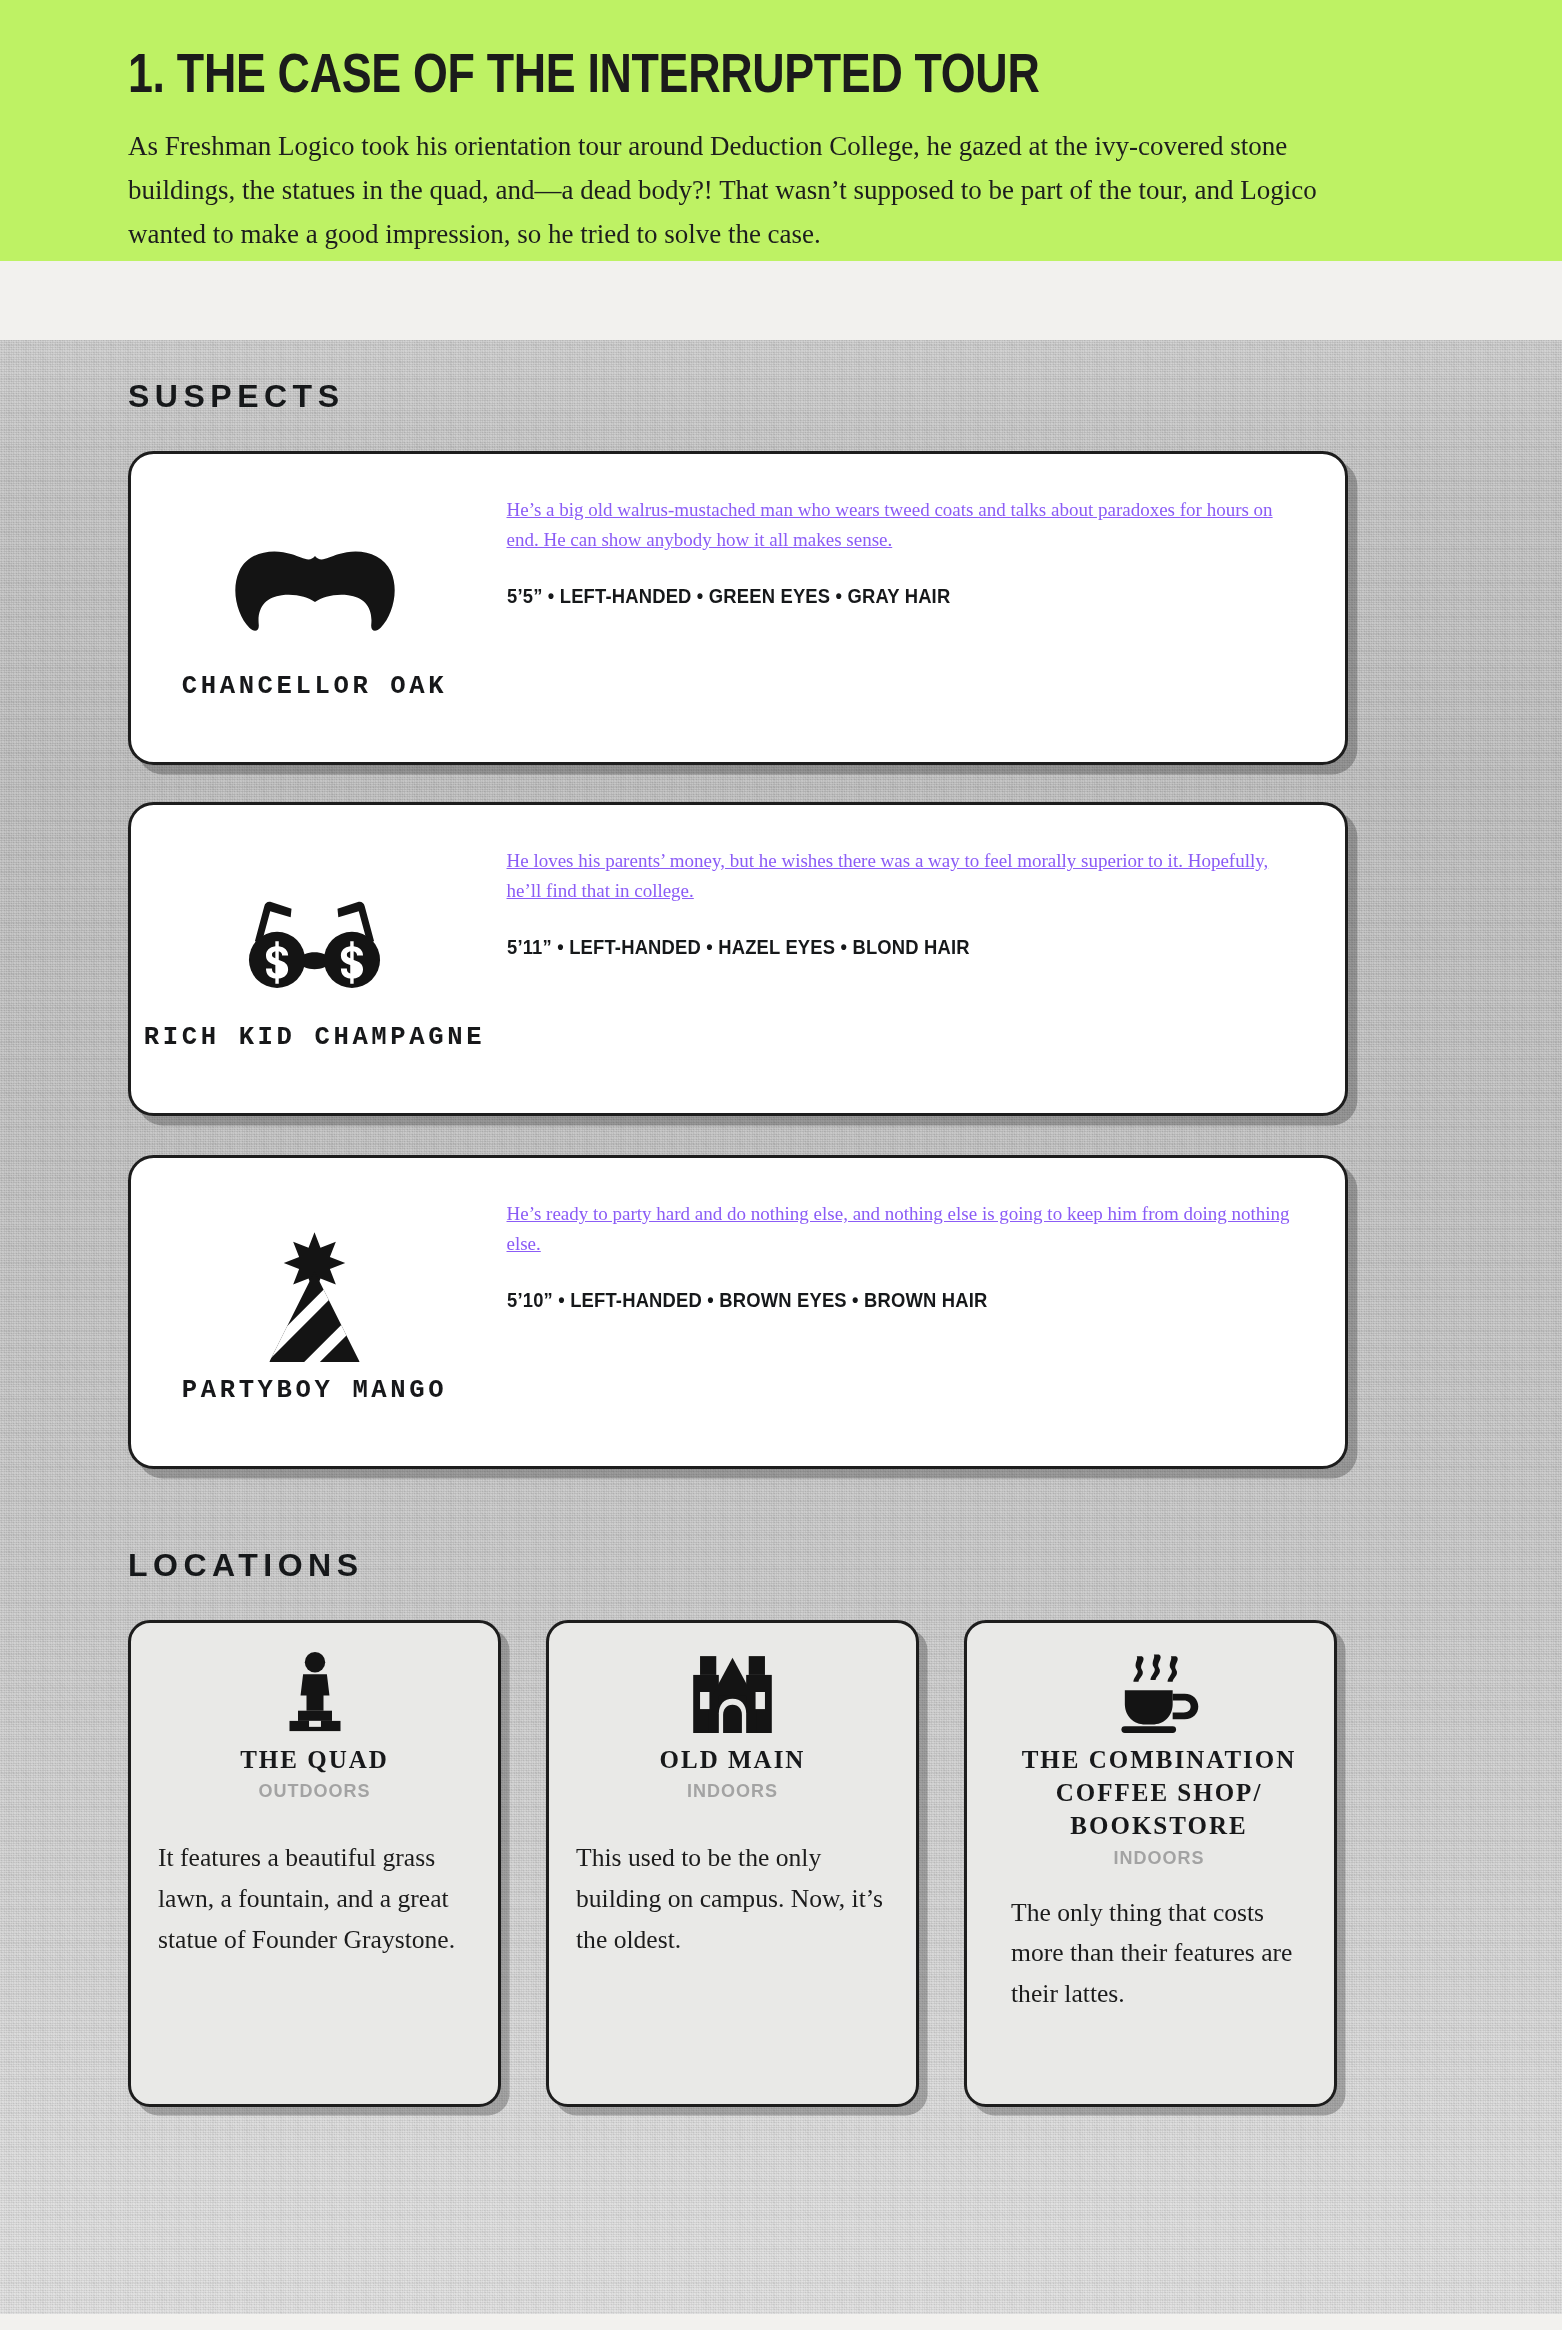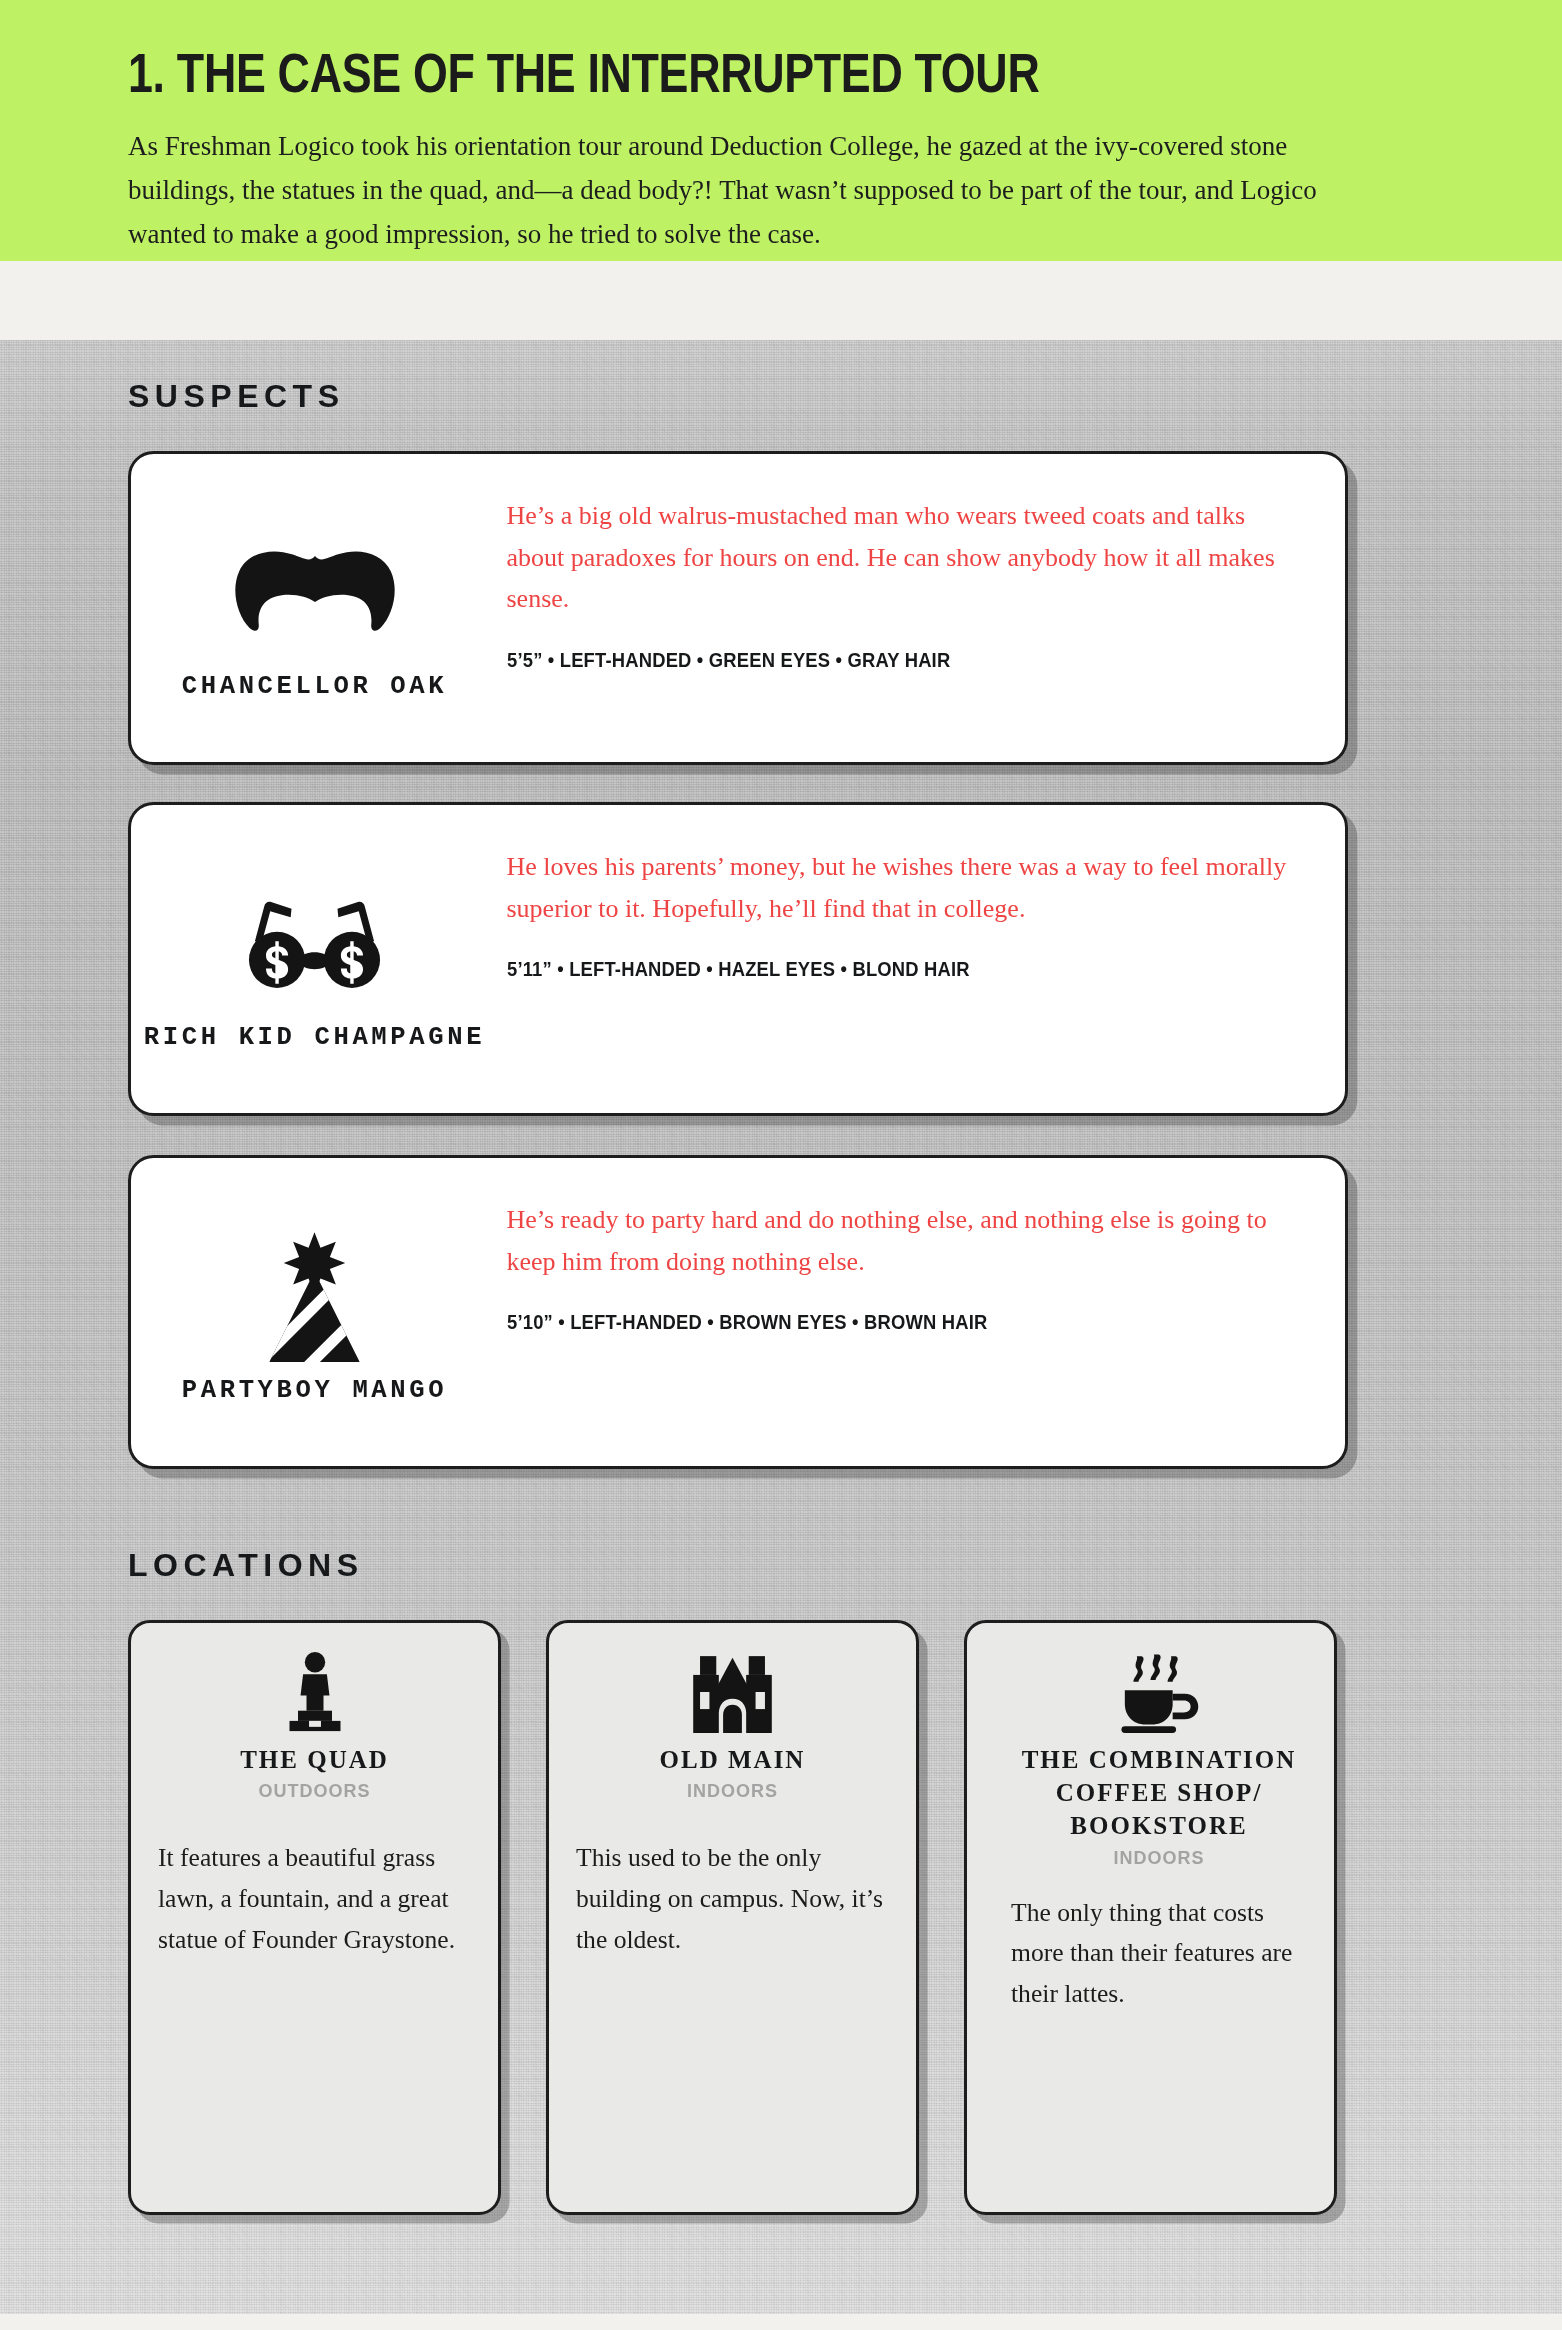--- a/index.html
+++ b/index.html
@@ -132,42 +132,43 @@
     text-transform: uppercase;
   }
 
   .suspect-body {
     flex: 1;
     padding: 41px 53px 0 8.5px;
     box-sizing: border-box;
   }
   .suspect-desc {
     font-family: "Liberation Serif", serif;
-    font-size: 26px;
+    font-size: 19px;
     line-height: 1.60;
-    color: #ef4444;
+    color: #8b5cf6;
     margin: 0 0 29px 0;
+    text-decoration: underline;
   }
   .suspect-traits {
     font-family: "Liberation Sans", sans-serif;
     font-weight: bold;
     font-size: 20px;
     letter-spacing: 0.2px;
     color: #16181a;
     transform: scaleX(0.92);
     transform-origin: left center;
     white-space: nowrap;
   }
 
   
   .location-card {
     position: absolute;
     top: 1280px;
     width: 373px;
-    height: 595px;
+    height: 487px;
     background: #e9e9e7;
     border: 3.4px solid #1d1d1d;
     border-radius: 22px;
     box-shadow: 8.5px 8.5px 0 rgba(40,40,40,0.30);
     box-sizing: border-box;
     padding: 20.5px 27px 0 27px;
     display: flex;
     flex-direction: column;
     align-items: center;
   }

